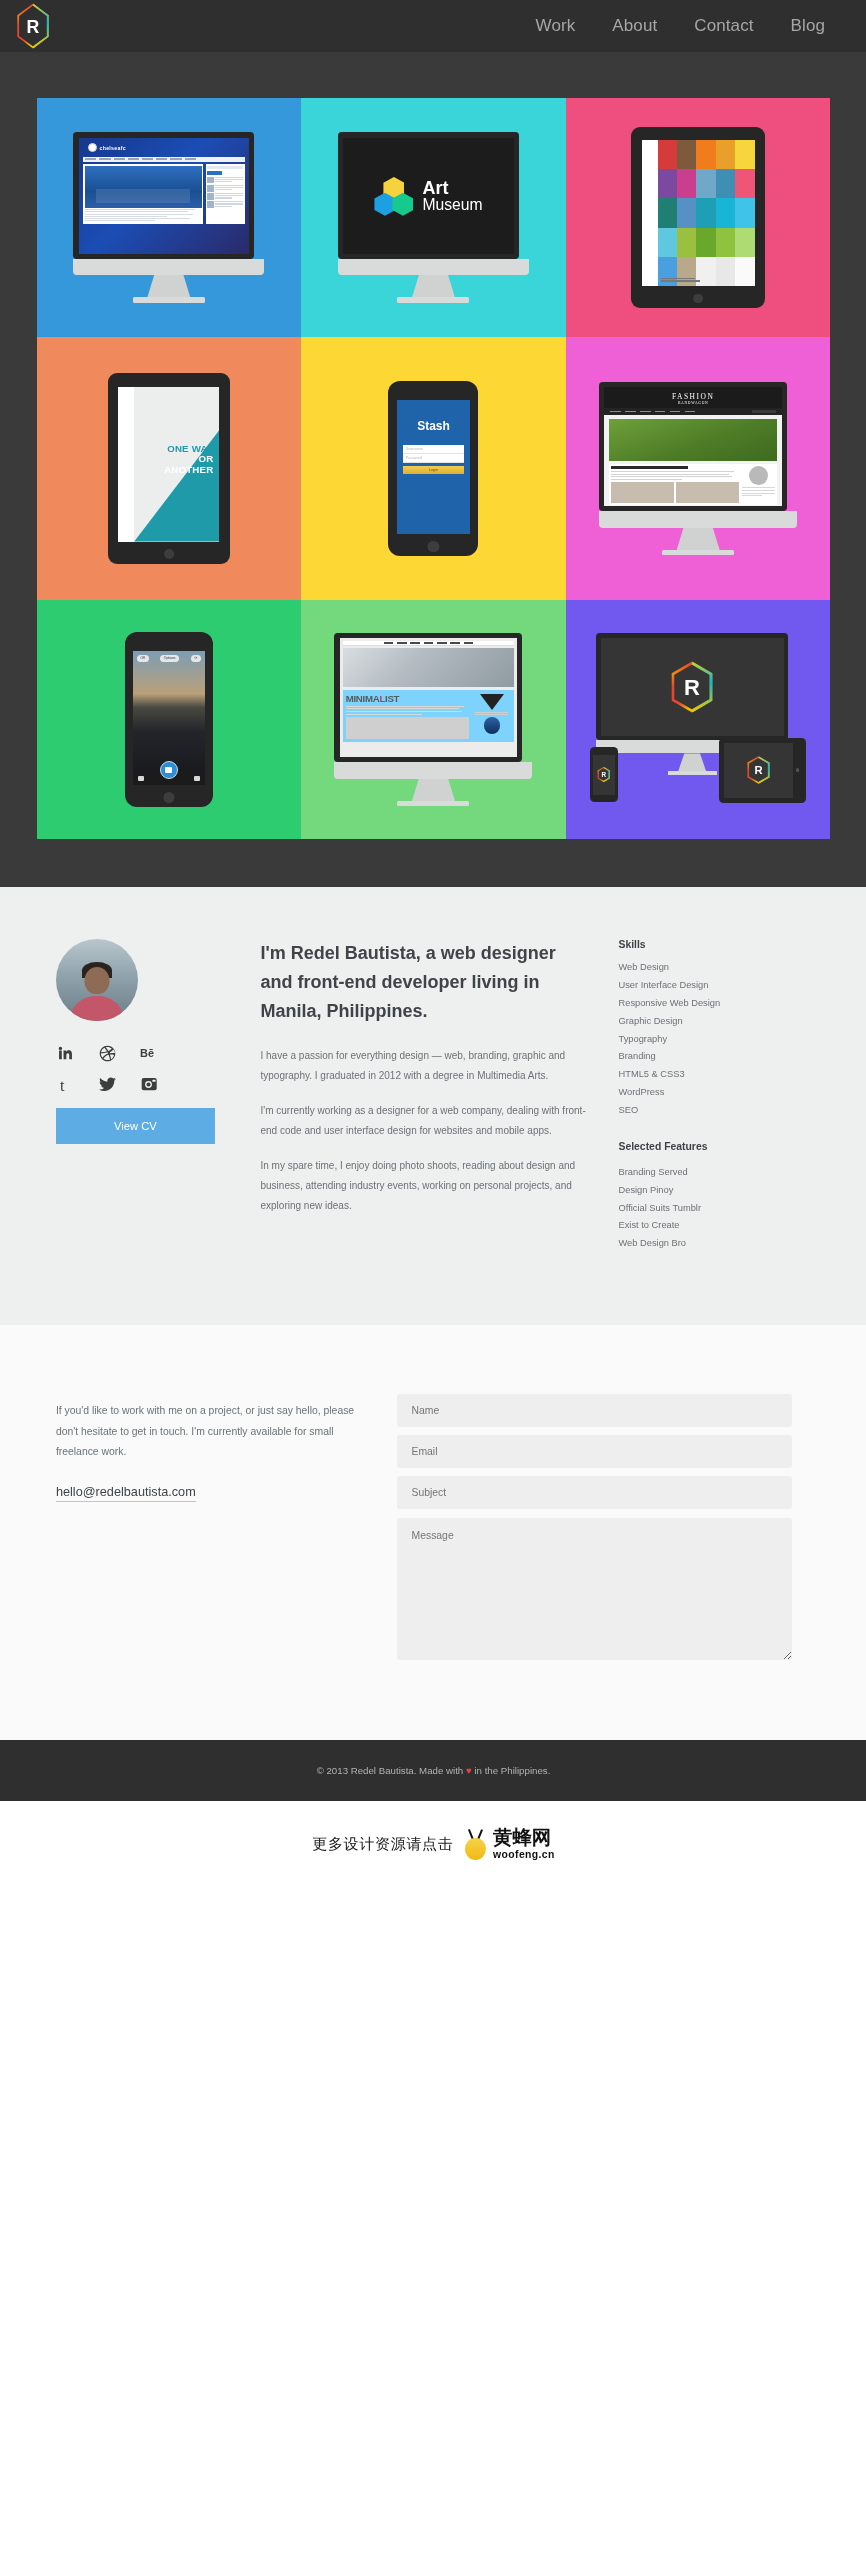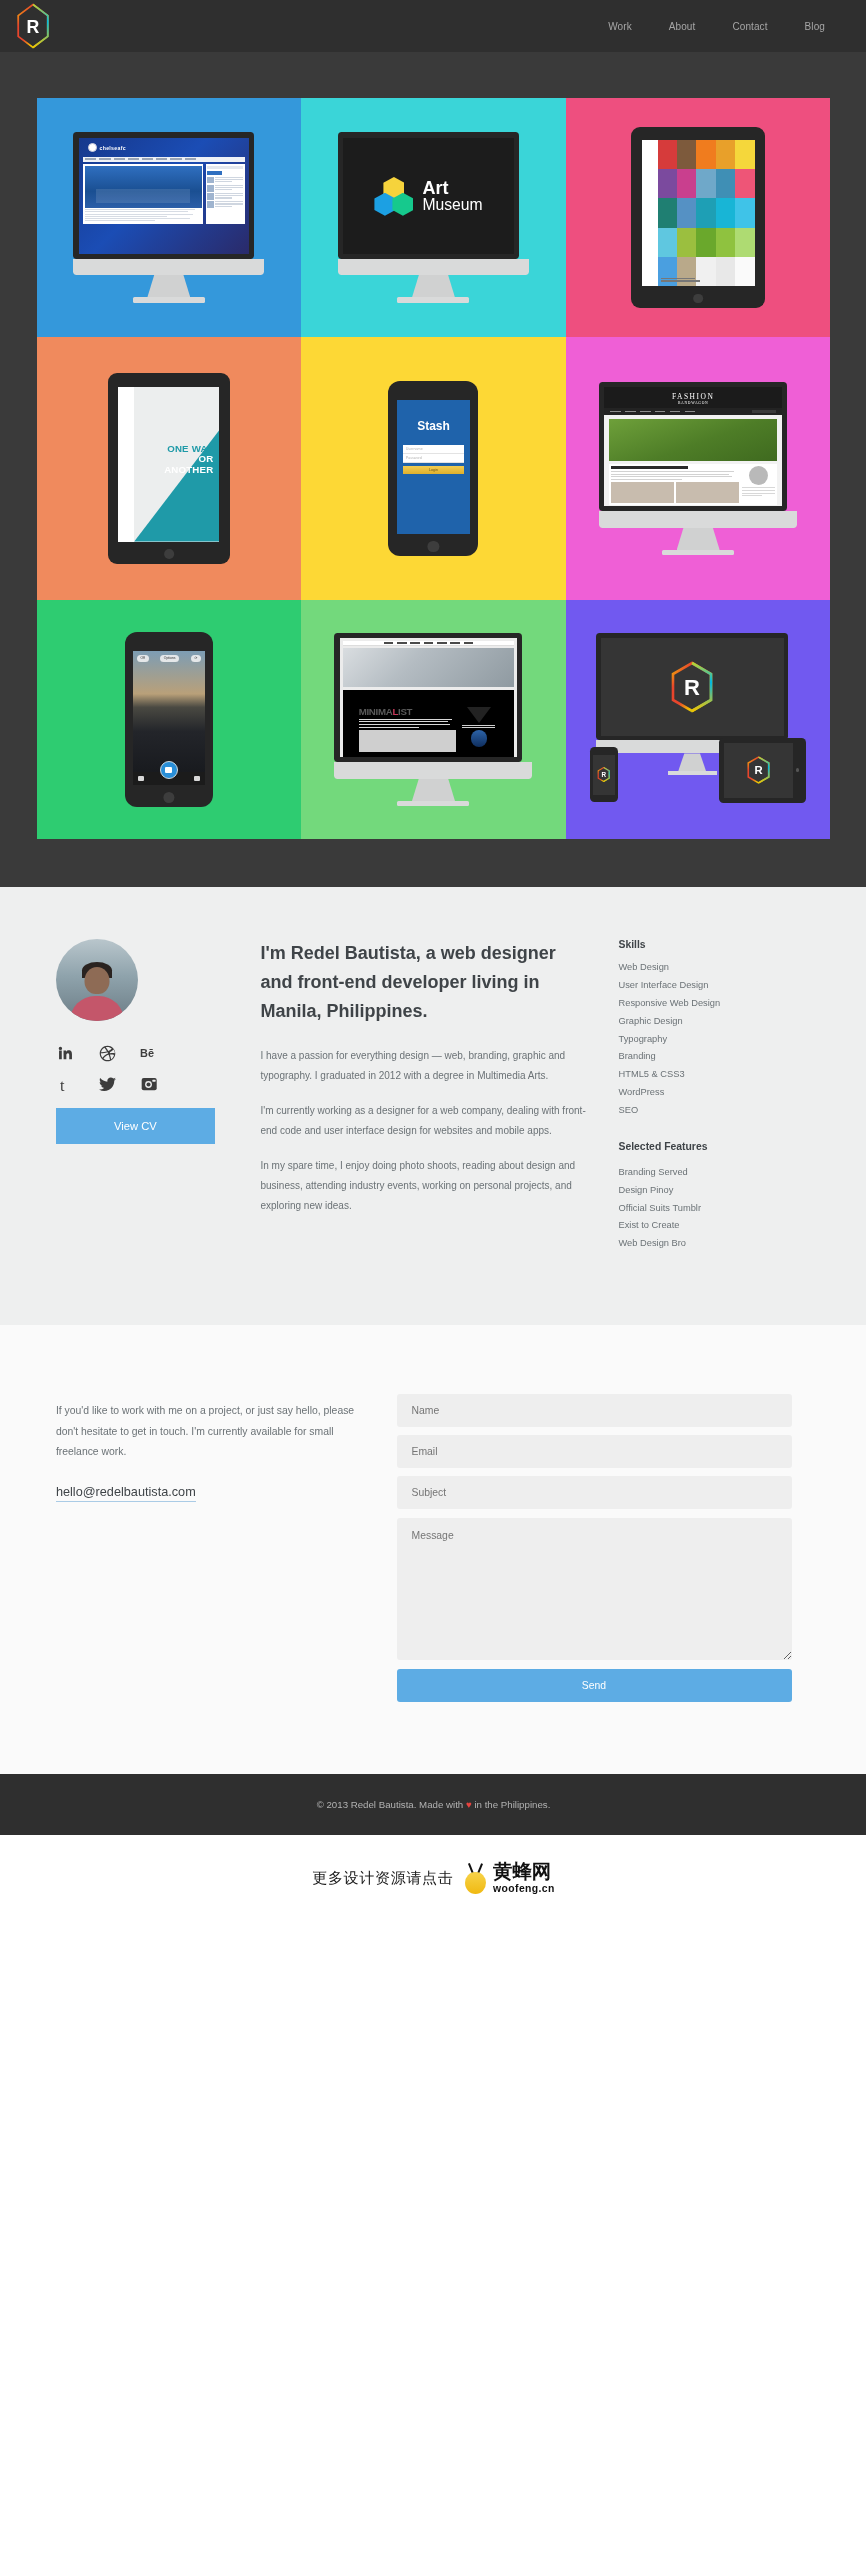--- a/index.html
+++ b/index.html
@@ -28,21 +28,21 @@
     position: absolute;
     right: 42px;
     top: 0;
     height: 52px;
     display: flex;
     align-items: center;
     gap: 37px;
   }
   .nav-link {
     color: #a6a6a6;
-    font-size: 10px;
+    font-size: 17px;
     letter-spacing: 0.1px;
     text-decoration: none;
     font-family: "Liberation Sans", sans-serif;
   }
 
   
   .work-section { background: #3a3a3a; padding: 46px 0 48px; }
   .work-grid {
     width: 794px;
     margin: 0 auto;
@@ -199,21 +199,21 @@
   .cam-bar { position:absolute; bottom:0; left:0; right:0; height:13.4px; background:#1b1b1b; display:flex; align-items:center; justify-content:space-between; padding:0 4.5px; }
   .cam-shutter { position:absolute; bottom:6px; left:50%; transform:translateX(-50%); width:18px;height:18px;border-radius:50%; background:#2a8fd8; border:1.5px solid #cfd8de; display:flex;align-items:center;justify-content:center; }
   .cam-shutter::after{content:"";width:6.7px;height:5.2px;background:#fff;border-radius:1.1px;}
   .cam-ic { width:6px;height:5.2px;background:#d8d8d8;border-radius:1.1px; }
 
   
   .minimal { height:100%; background:#ececec; padding:3px; }
   .m-nav { background:#fff; height:5.2px; display:flex; align-items:center; justify-content:center; gap:3.7px; border-bottom:0.7px solid #ddd; }
   .m-nav i { display:block; width:9.7px; height:1.5px; background:#4a4a4a; }
   .m-hero { height:39px; background:linear-gradient(135deg,#d9dde0,#b4bcc2 40%,#8f9aa1); margin-top:2.2px; }
-  .m-cols { display:flex; gap:3px; background:#000000; padding:16px; margin-top:2.2px; }
+  .m-cols { display:flex; gap:3px; background:#7dd3fc; padding:3px; margin-top:2.2px; }
   .m-main { flex:1; }
   .m-logo { font-size:9.7px; font-weight:bold; letter-spacing:-0.3px; }
   .m-logo .a { color:#c8385a; } .m-logo .b { color:#5a5a5a; }
   .m-main .p { height:1.1px; background:#d8d8d8; margin-bottom:1.5px; }
   .m-main .ph { height:22.4px; background:#cfcfcf; margin-top:2.2px; }
   .m-side { width:39px; text-align:center; }
   .m-diamond { width:0;height:0; border-left:12px solid transparent;border-right:12px solid transparent;border-top:16.4px solid #222; margin:1.5px auto 0; }
   .m-side .p { height:1.1px; background:#cfcfcf; margin:1.5px 3px; }
   .m-globe { width:16.4px;height:16.4px;border-radius:50%;background:linear-gradient(#2c63a8,#0f2e5e); margin:2.2px auto 0; }
 
@@ -758,21 +758,20 @@
   <div class="contact-inner">
     <div class="contact-left">
       <p class="contact-copy">If you'd like to work with me on a project, or just say hello, please don't hesitate to get in touch. I'm currently available for small freelance work.</p>
       <a class="contact-email" href="#">hello@redelbautista.com</a>
     </div>
     <div class="contact-right">
       <input class="form-field" type="text" placeholder="Name" style="">
       <input class="form-field" type="email" placeholder="Email" style="">
       <input class="form-field" type="text" placeholder="Subject" style="">
       <textarea class="form-field" placeholder="Message" style=""></textarea>
-      <button class="send-btn">Send</button>
     </div>
   </div>
 </section>
 
 <footer class="site-footer">
   <div class="footer-text"><span>© 2013 Redel Bautista. Made with </span><span class="heart">♥</span><span> in the Philippines.</span></div>
 </footer>
 
 <div class="promo-bar">
   <span class="promo-text">更多设计资源请点击</span>

